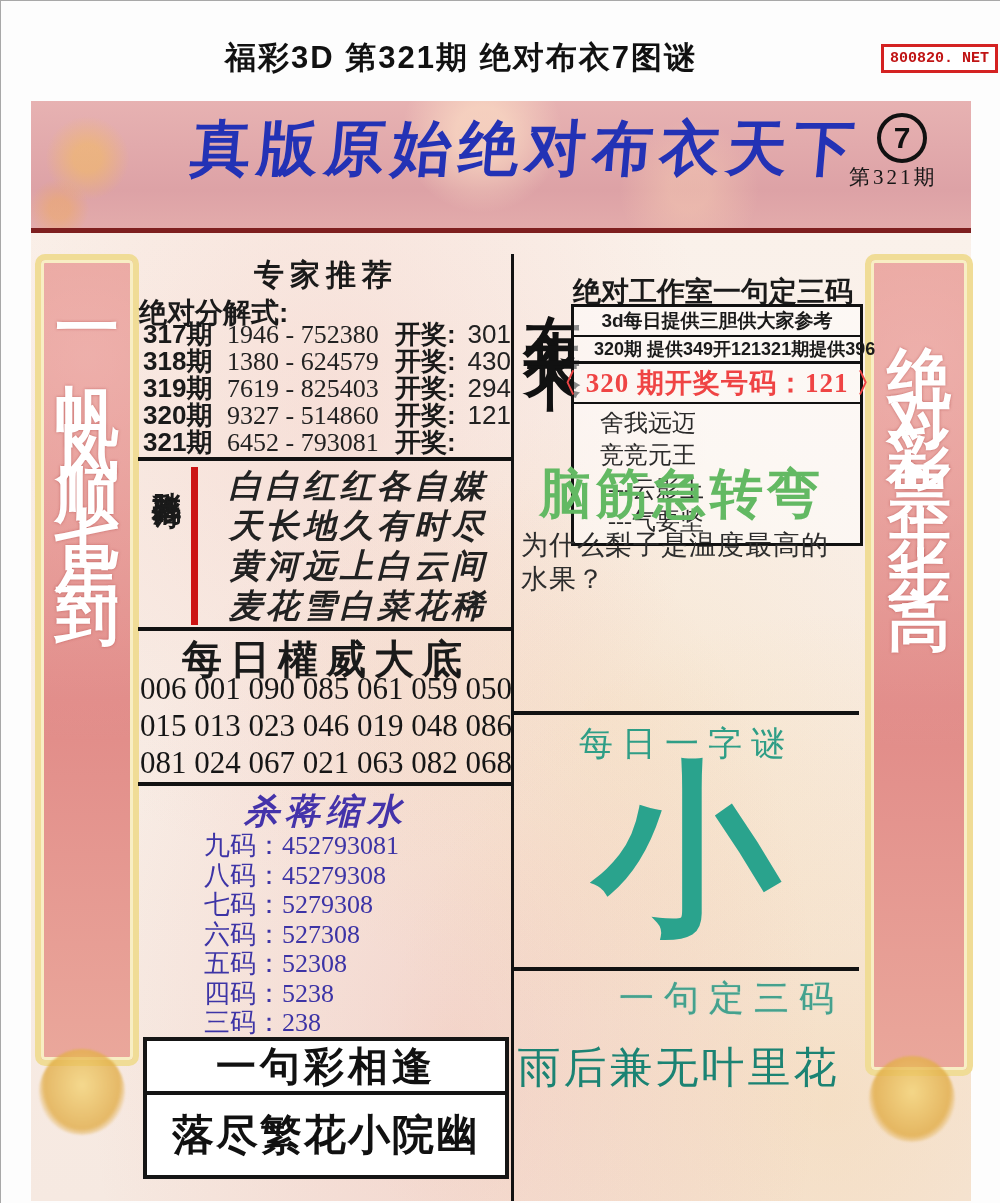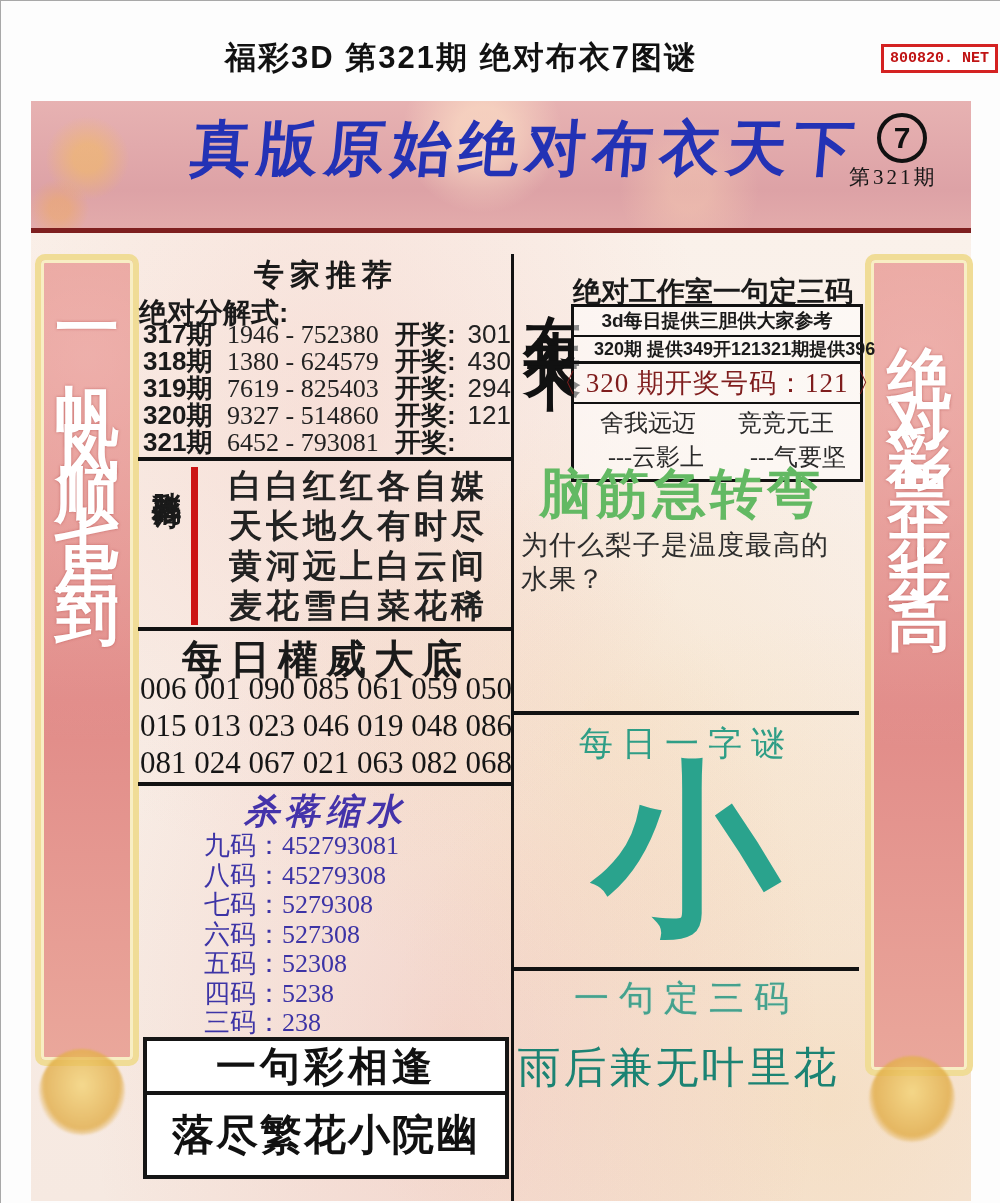--- a/index.html
+++ b/index.html
@@ -77,21 +77,21 @@
   .exp-issue{width:84px;font-weight:bold;}
   .exp-formula{width:164px;font-family:"Liberation Serif",serif;color:#222;}
   .exp-open{font-weight:bold;margin-left:4px;}
   .exp-res{margin-left:12px;color:#222;}
 
   
   .poem-label{position:absolute;left:146px;top:467px;writing-mode:vertical-rl;text-orientation:upright;
               font-size:29px;font-weight:bold;letter-spacing:2px;height:158px;}
   .poem-redbar{position:absolute;left:190px;top:466px;width:7px;height:158px;background:#cc1414;}
   .poem-lines{position:absolute;left:228px;top:465px;font-family:"Liberation Serif",serif;
-              font-size:33px;font-weight:bold;color:#222;line-height:40px;letter-spacing:4px;white-space:nowrap;}
+              font-size:33px;font-weight:bold;color:#222;line-height:40px;letter-spacing:4px;white-space:nowrap;font-style:italic;}
 
   
   .dadi-title{position:absolute;left:140px;top:631px;width:370px;text-align:center;
               font-family:"Liberation Serif",serif;font-size:40px;font-weight:bold;letter-spacing:8px;}
   .dadi-rows{position:absolute;left:138px;top:669px;width:374px;text-align:center;
              font-family:"Liberation Serif",serif;font-size:31px;color:#161616;line-height:37px;white-space:nowrap;}
 
   
   .shrink-title{position:absolute;left:140px;top:787px;width:370px;text-align:center;
                 font-size:35px;font-weight:bold;font-style:italic;color:#4433aa;
@@ -111,39 +111,39 @@
              letter-spacing:16px;height:320px;}
   .workshop-title{position:absolute;left:572px;top:272px;width:288px;font-size:28px;font-weight:bold;
                   white-space:nowrap;letter-spacing:0px;}
   .tip-box{position:absolute;left:570px;top:303px;width:286px;border:3px solid #111;
            background:rgba(255,255,255,.5);}
   .tip-r1{height:28px;border-bottom:2px solid #111;display:flex;align-items:center;justify-content:center;
           font-size:19px;font-weight:bold;white-space:nowrap;}
   .tip-r2{height:24px;border-bottom:3px solid #111;display:flex;align-items:center;justify-content:space-between;
           font-size:18px;font-weight:bold;padding:0 20px;white-space:nowrap;}
   .tip-r3{height:38px;border-bottom:2px solid #111;display:flex;align-items:center;justify-content:center;
-          font-size:27px;color:#7f1d1d;letter-spacing:1px;font-family:"Liberation Serif",serif;white-space:nowrap;}
+          font-size:27px;color:#ef4444;letter-spacing:1px;font-family:"Liberation Serif",serif;white-space:nowrap;font-weight:bold;}
   .tip-r4,.tip-r5{display:flex;justify-content:space-between;font-family:"Liberation Serif",serif;
-          font-size:24px;color:#2a2a2a;}
+          font-size:24px;color:#2a2a2a;flex-direction:column;}
   .tip-r4{padding:3px 26px 0 26px;}
   .tip-r5{padding:2px 14px 6px 34px;}
 
   .brain-title{position:absolute;left:538px;top:458px;font-size:53px;font-weight:bold;color:#63b963;
                letter-spacing:4px;white-space:nowrap;}
   .brain-q{position:absolute;left:520px;top:527px;width:324px;font-family:"Liberation Serif",serif;
            font-size:27px;color:#2d2d2d;line-height:34px;letter-spacing:1px;}
 
   .riddle-title{position:absolute;left:513px;top:720px;width:345px;text-align:center;
                 font-family:"Liberation Serif",serif;font-size:34px;color:#2f9e86;letter-spacing:9px;}
   .riddle-answer{position:absolute;left:513px;top:752px;width:345px;text-align:center;
                  font-family:"Liberation Serif",serif;font-size:185px;line-height:195px;font-weight:bold;color:#2aa38d;}
 
   .one-title{position:absolute;left:513px;top:974px;width:345px;text-align:center;
              font-family:"Liberation Serif",serif;font-size:35px;color:#45a18d;letter-spacing:10px;
-             text-shadow:0 0 1px #7cc4b4;}
+             text-shadow:0 0 1px #7cc4b4;padding-left:45px;}
   .one-line{position:absolute;left:490px;top:1038px;width:375px;text-align:center;
             font-family:"Liberation Serif",serif;font-size:43px;color:#1b8373;letter-spacing:3px;white-space:nowrap;}
 </style>
 </head>
 <body>
 
 <div class="page">
 
   <div class="site-badge">800820. NET</div>
   <div class="page-title">福彩3D 第321期 绝对布衣7图谜</div>

